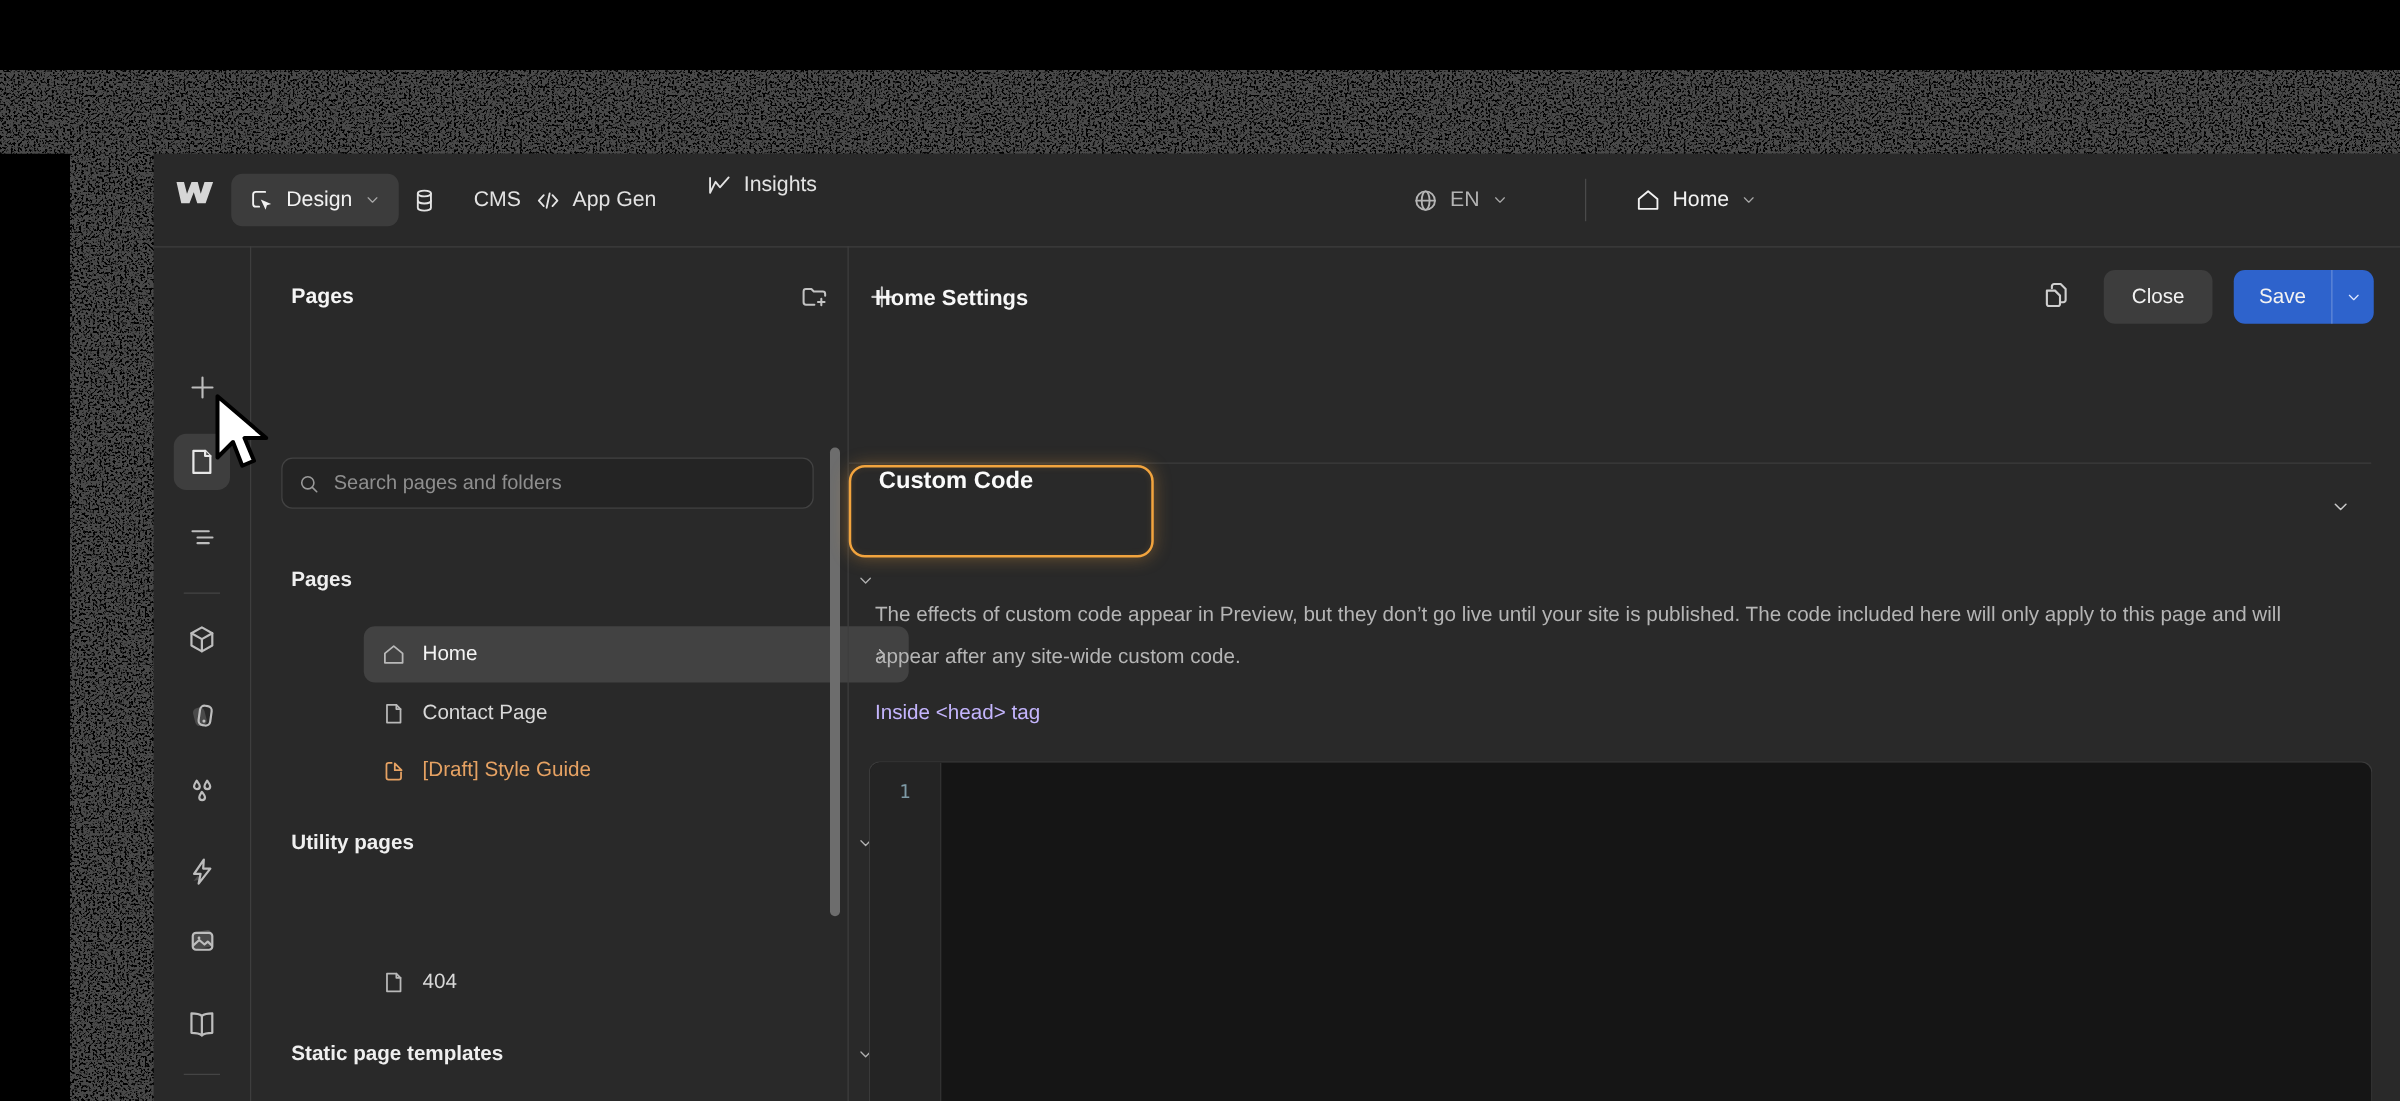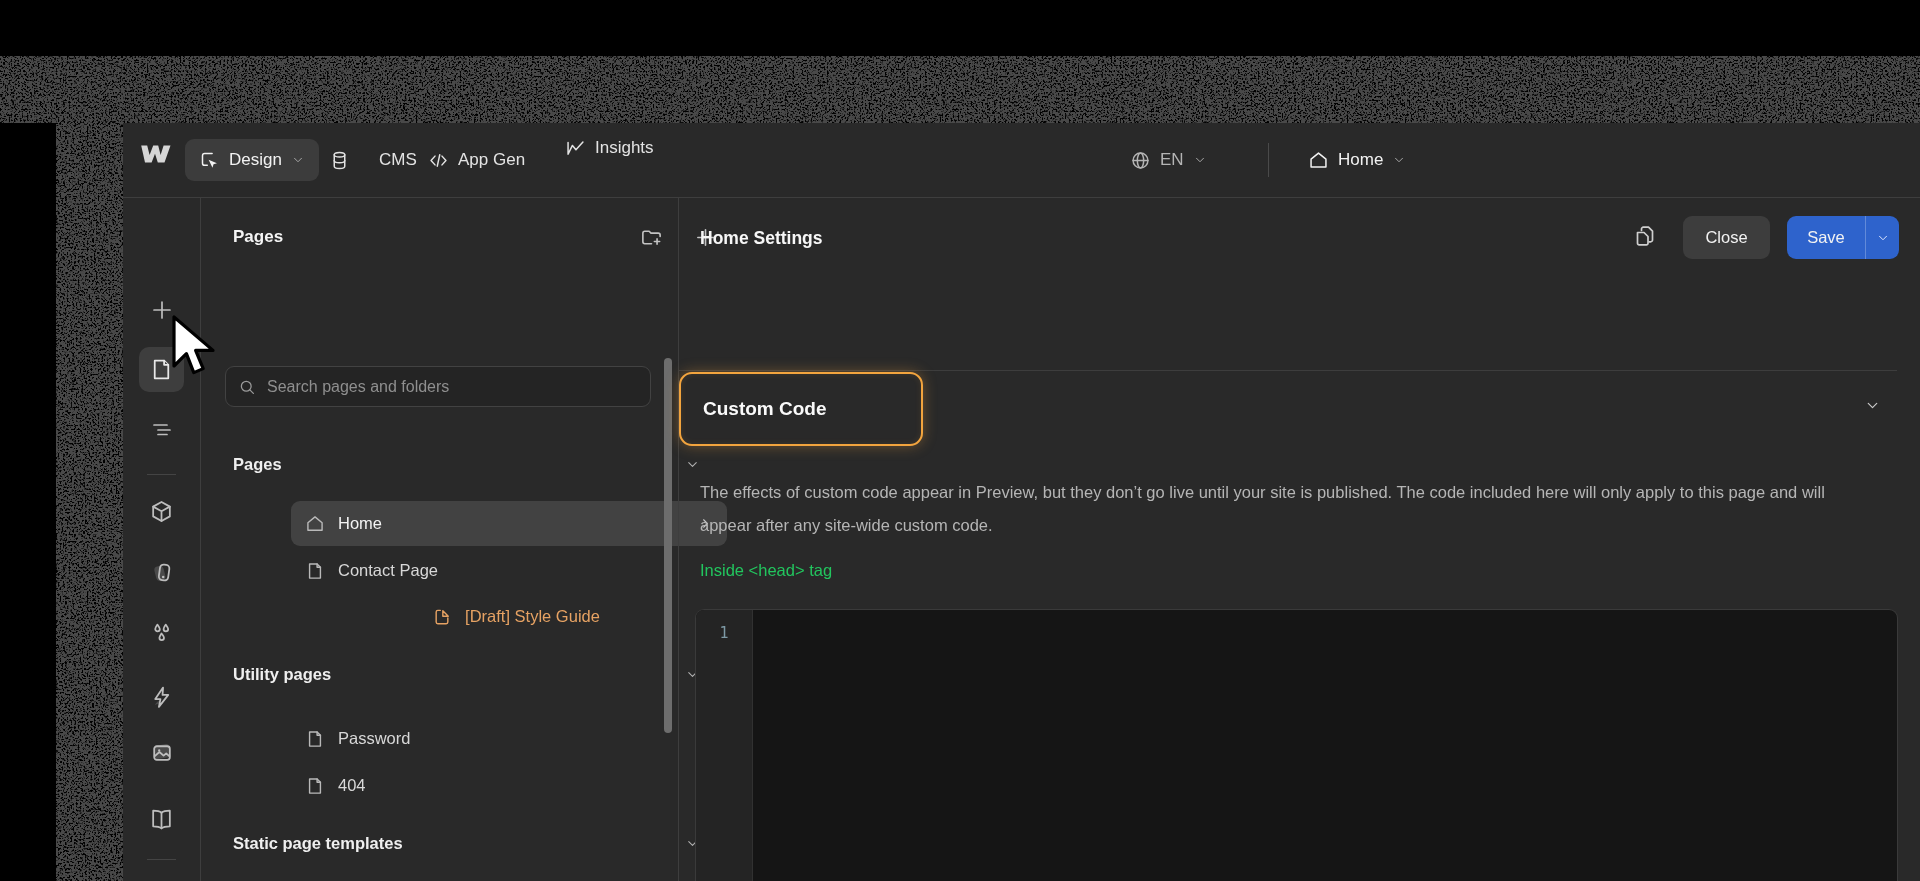--- a/index.html
+++ b/index.html
@@ -34,43 +34,43 @@
   #searchbox{position:absolute;left:25px;top:169px;width:426px;height:41px;border:1px solid #424242;border-radius:9px;
              background:#242424;display:flex;align-items:center;padding:0 12px;gap:9px;box-sizing:border-box;}
   #searchbox input{flex:1;background:transparent;border:0;outline:0;color:#ddd;font-size:16px;font-family:inherit;}
   #searchbox input::placeholder{color:#8f8f8f;}
   .sec-hdr{position:absolute;left:33px;font-size:16.5px;font-weight:700;color:#efefef;}
   .sec-chev{position:absolute;left:485px;color:#b0b0b0;}
   .prow{position:absolute;left:91px;width:436px;height:45px;display:flex;align-items:center;gap:13px;
         padding-left:14px;box-sizing:border-box;border-radius:9px;color:#d8d8d8;font-size:16.5px;}
   .prow .picon{color:#b9b9b9;display:flex;}
   .prow.selected{background:#424242;color:#f3f3f3;}
-  .prow.draft{color:#e6a263;justify-content:center;}
+  .prow.draft{color:#e6a263;}
   .prow.draft .picon{color:#e6a263;}
   .row-chev{position:absolute;right:14px;color:#c9c9c9;display:flex;}
   #pp-scroll{position:absolute;left:464px;top:161px;width:8px;height:375px;border-radius:4px;background:#6d6d6d;}
   
   #settings{position:absolute;left:555px;top:74px;width:1242px;height:684px;}
   #settings-title{position:absolute;left:22px;top:31px;font-size:17.5px;font-weight:700;color:#f7f7f7;}
   #copy-btn{position:absolute;left:955px;top:27px;color:#cfcfcf;}
   .btn{position:absolute;top:19px;height:43px;border-radius:9px;display:flex;align-items:center;justify-content:center;
        font-size:16.5px;color:#f2f2f2;border:0;font-family:inherit;}
   #close-btn{left:1005px;width:87px;background:#3d3d3d;}
   #save-btn{left:1109px;width:112px;background:#2e63cc;padding:0;}
   #save-main{flex:1;text-align:center;font-weight:500;}
   #save-split{width:1px;height:43px;background:rgba(255,255,255,.25);}
   #save-caret{width:33px;display:flex;align-items:center;justify-content:center;color:#dfe8ff;}
   #sec-divider{position:absolute;left:1px;top:173px;width:1218px;height:1px;background:#3d3d3d;}
   #cc-box{position:absolute;left:1px;top:175px;width:244px;height:74px;border:2px solid #f2a43e;border-radius:13px;
-          background:#292929;box-sizing:border-box;display:flex;align-items:center;padding-left:22px;
+          background:#292929;box-sizing:border-box;display:flex;padding-left:22px;
           box-shadow:0 0 14px rgba(242,164,62,.35), inset 0 0 6px rgba(242,164,62,.12);}
   #cc-title{font-size:19px;font-weight:700;color:#fafafa;}
   #cc-chev{position:absolute;left:1186px;top:200px;color:#c9c9c9;}
   #cc-desc{position:absolute;left:22px;top:262px;width:1180px;font-size:16.5px;line-height:33px;color:#b5b5b5;}
-  #head-label{position:absolute;left:22px;top:364px;font-size:16.5px;color:#22c55e;}
+  #head-label{position:absolute;left:22px;top:364px;font-size:16.5px;color:#c4b5fd;}
   #editor{position:absolute;left:17px;top:412px;width:1201px;height:346px;border:1px solid #3a3a3a;
           border-radius:9px 9px 0 0;border-bottom:0;background:#151515;display:flex;overflow:hidden;}
   #gutter{width:57px;background:#242424;border-right:1px solid #313131;color:#7e9aa6;
           font-family:"DejaVu Sans Mono",monospace;font-size:15px;text-align:center;padding-top:14px;box-sizing:border-box;}
   #code-area{flex:1;}
   
   .overlay{position:absolute;left:0;top:0;pointer-events:none;}
 </style>
 </head>
 <body>
@@ -310,29 +310,20 @@
         <span>[Draft] Style Guide</span>
       </div>
 
       <div class="sec-hdr" style="top:468px">Utility pages</div>
       <span class="sec-chev" style="top:470px">
         <svg class="ic" width="15" height="15" viewBox="0 0 24 24">
             <path d="M6 9 L12 15 L18 9"></path>
           </svg>
       </span>
 
-      <div class="prow" style="top:519px">
-        <span class="picon">
-          <svg class="ic" width="20" height="20" viewBox="0 0 24 24">
-              <path d="M5.5 3.5 H14.5 L18.5 7.5 V20.5 H5.5 Z"></path>
-              <path d="M14.5 3.5 V7.5 H18.5"></path>
-            </svg>
-        </span>
-        <span>Password</span>
-      </div>
 
       <div class="prow" style="top:566px">
         <span class="picon">
           <svg class="ic" width="20" height="20" viewBox="0 0 24 24">
               <path d="M5.5 3.5 H14.5 L18.5 7.5 V20.5 H5.5 Z"></path>
               <path d="M14.5 3.5 V7.5 H18.5"></path>
             </svg>
         </span>
         <span>404</span>
       </div>

